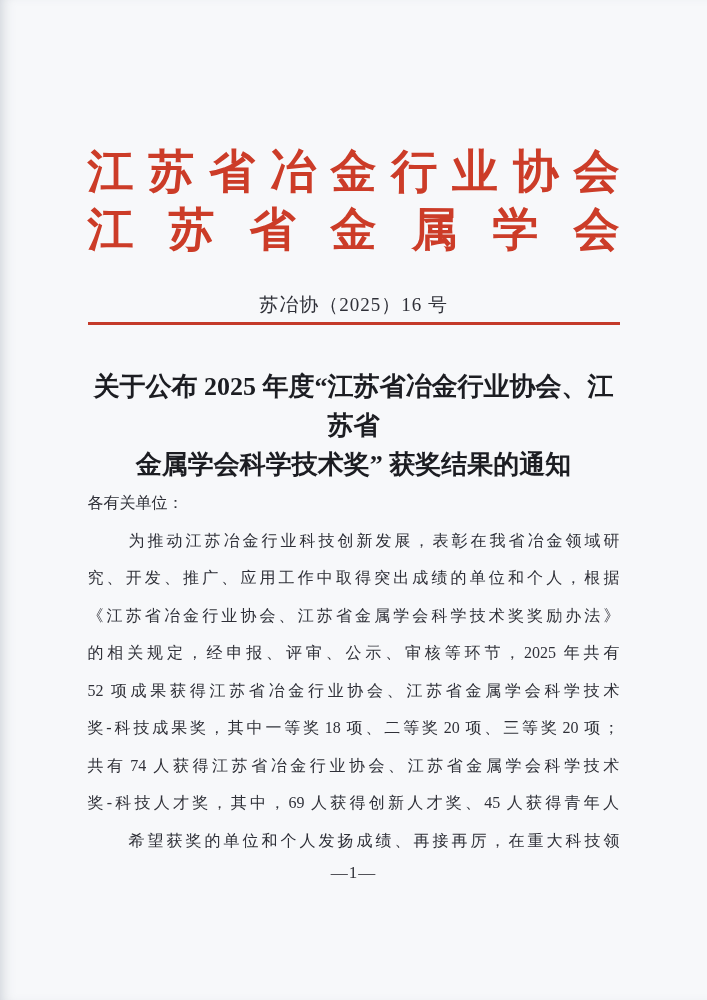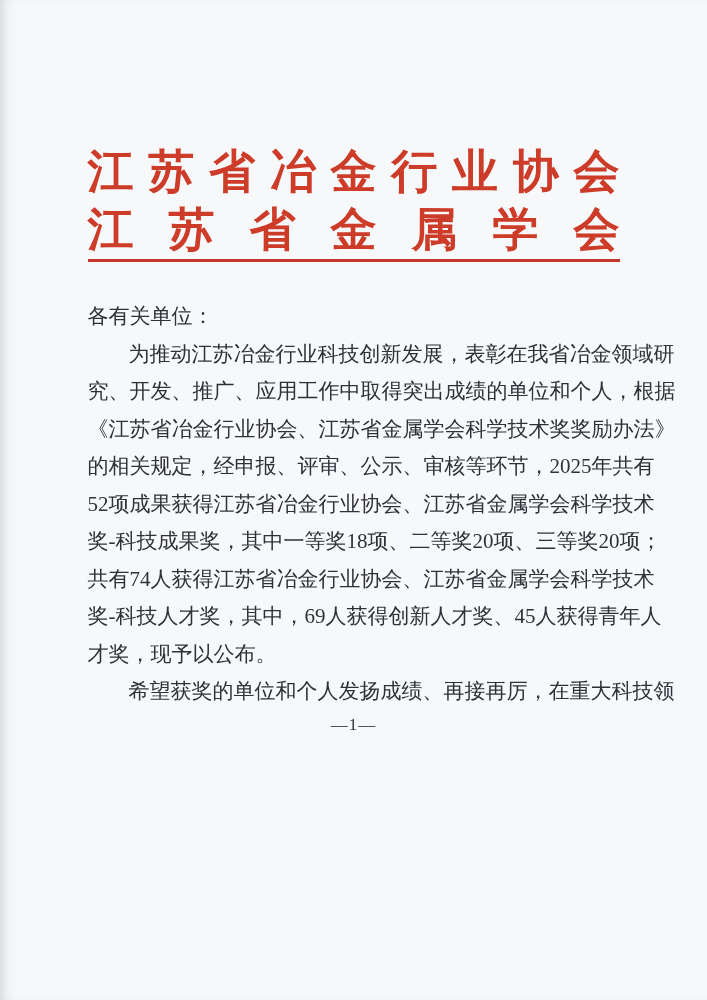--- a/index.html
+++ b/index.html
@@ -56,22 +56,21 @@
   .doc-title {
     margin-top: 42px;
     text-align: center;
     font-size: 26px;
     line-height: 39px;
     font-weight: bold;
     color: #1c1d22;
   }
   
   .body-text {
-    margin-top: 36px;
-    font-size: 21px;
+    font-size: 16px;
     color: #2f3038;
   }
   .salutation {
     line-height: 37.5px;
     text-align: left;
   }
   .body-line {
     line-height: 37.5px;
     height: 37.5px;
   }
@@ -113,23 +112,28 @@
     <div class="org-line org-line-2">
         <span>江</span>
         <span>苏</span>
         <span>省</span>
         <span>金</span>
         <span>属</span>
         <span>学</span>
         <span>会</span>
       </div>
 
+    <div class="doc-number">苏冶协（2025）16 号</div>
 
     <div class="red-rule"></div>
 
+    <div class="doc-title">
+      <div>关于公布 2025 年度“江苏省冶金行业协会、江苏省</div>
+      <div>金属学会科学技术奖” 获奖结果的通知</div>
+    </div>
 
     <div class="body-text">
       <div class="salutation">各有关单位：</div>
       <div>
           <div class="body-line justify indent">
             <span>为</span>
             <span>推</span>
             <span>动</span>
             <span>江</span>
             <span>苏</span>
@@ -366,21 +370,20 @@
             <span>、</span>
             <span>45</span>
             <span> </span>
             <span>人</span>
             <span>获</span>
             <span>得</span>
             <span>青</span>
             <span>年</span>
             <span>人</span>
           </div>
-          <div class="body-line">才奖，现予以公布。</div>
           <div class="body-line justify indent">
             <span>希</span>
             <span>望</span>
             <span>获</span>
             <span>奖</span>
             <span>的</span>
             <span>单</span>
             <span>位</span>
             <span>和</span>
             <span>个</span>

